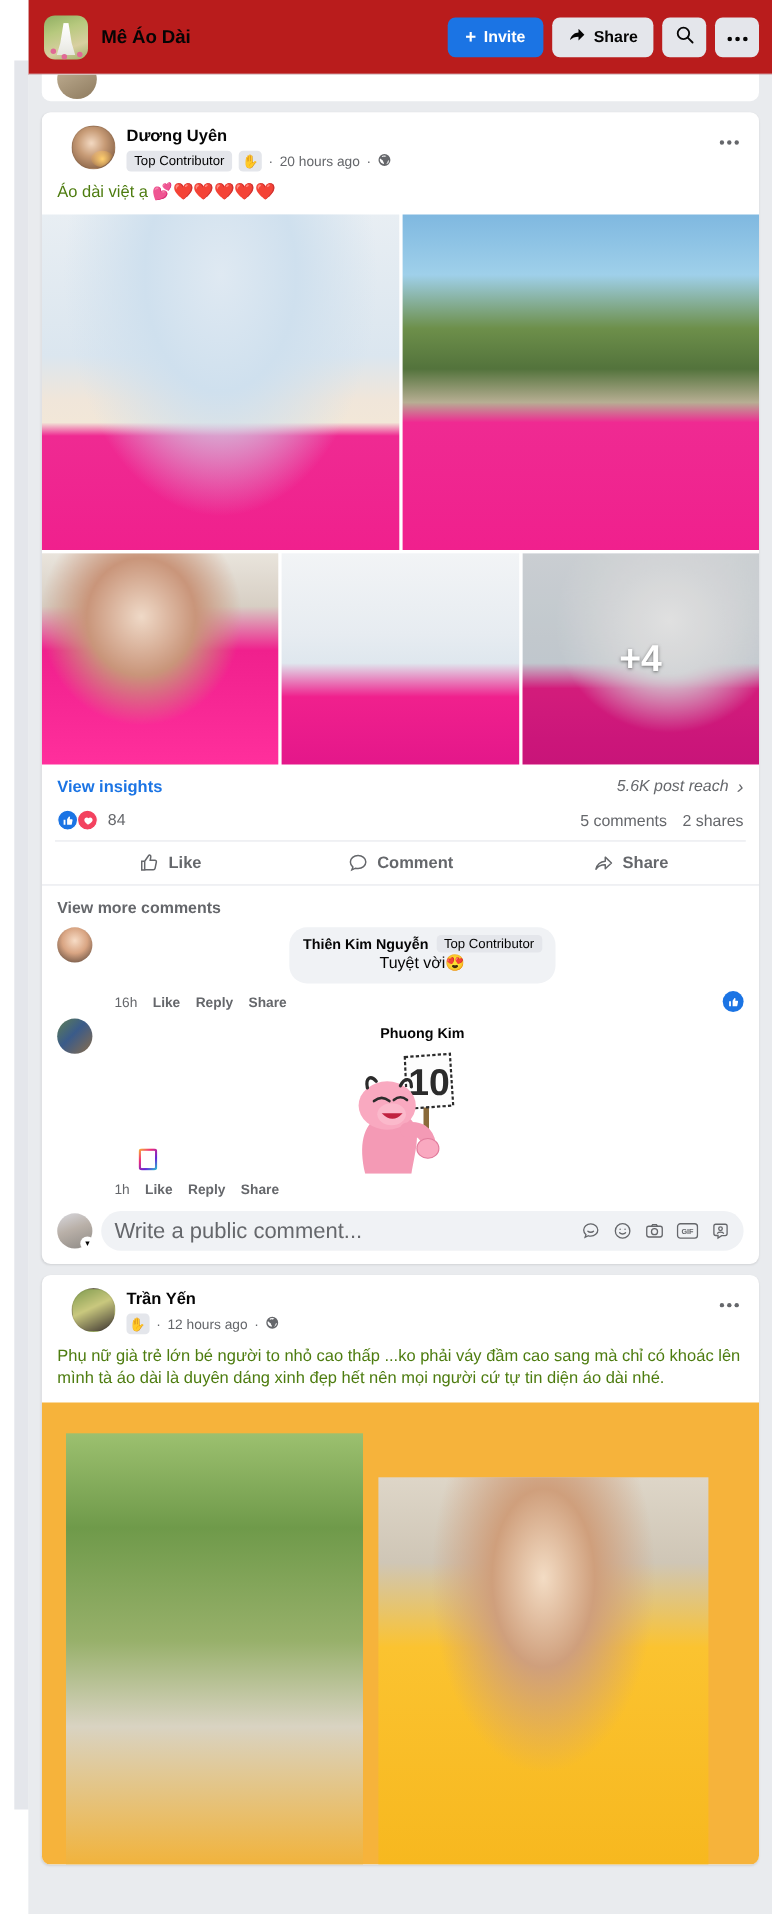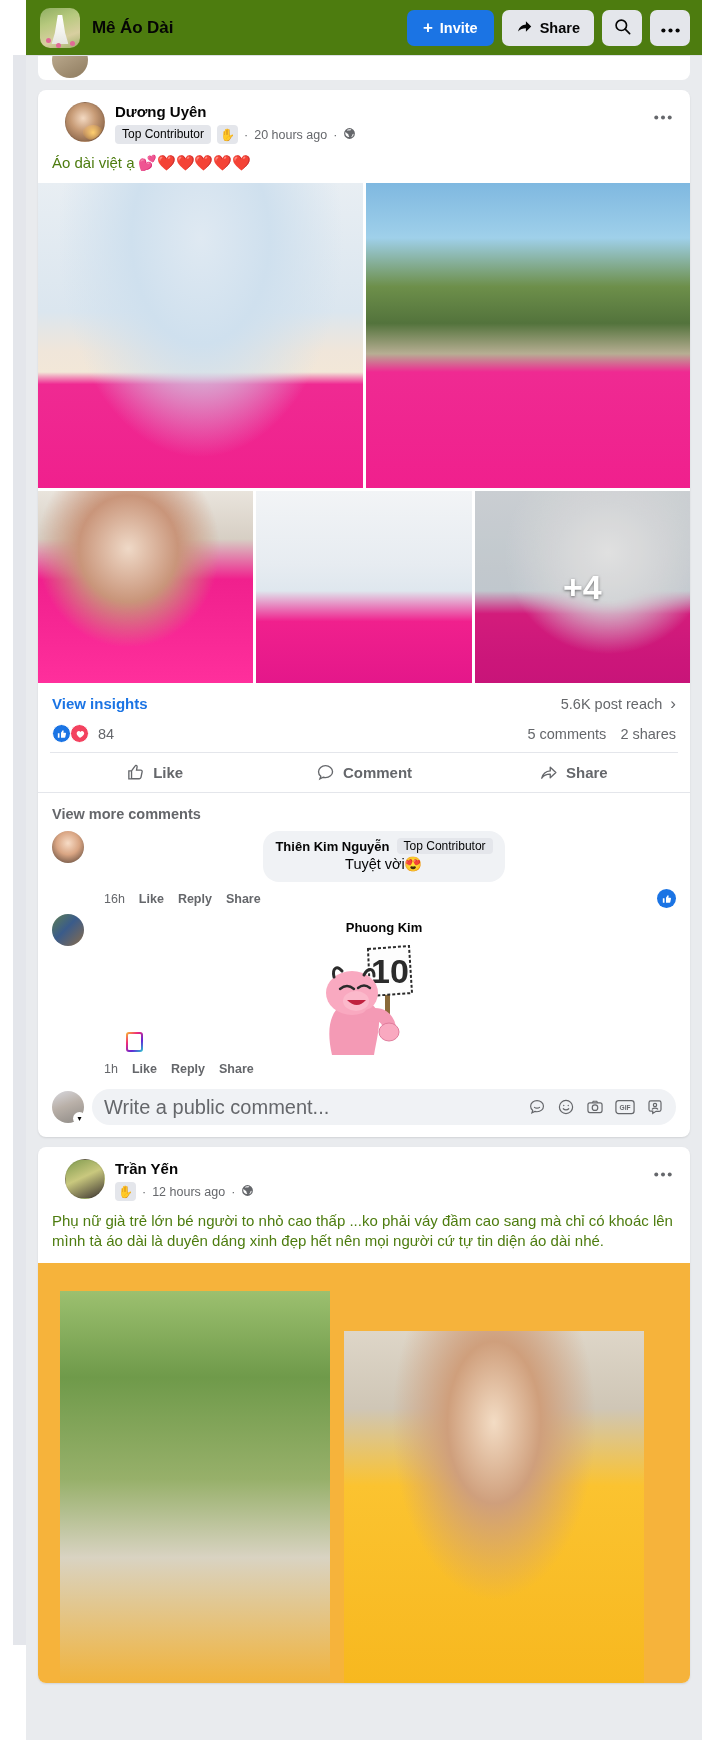--- a/index.html
+++ b/index.html
@@ -23,22 +23,22 @@
 
   
   .page-col {
     position: absolute; left: 26px; top: 0; width: 676px; height: 1740px;
     background: #e9ebee;
   }
 
   
   .topbar {
     position: relative;
-    height: 56px;
-    background: #4d7c0f;
+    height: 68px;
+    background: #b91c1c;
     display: flex;
     align-items: center;
     padding: 0 12px 0 14px;
     border-bottom: 1px solid #dcdfe3;
   }
   .grp-avatar {
     width: 40px; height: 40px; border-radius: 10px;
     flex: 0 0 auto; overflow: hidden; position: relative;
     background: linear-gradient(160deg,#8fae62 0%,#b7c97e 35%,#d8cfa0 70%,#9fb16a 100%);
   }
@@ -184,26 +184,26 @@
       radial-gradient(ellipse at 50% 26%, #f3dcc4 0%, #cf9f7c 22%, transparent 48%),
       linear-gradient(180deg,#ded6c8 0%, #cfc6b6 22%, #fbc330 44%, #f7b81f 100%);
   }
 
   
   .insights-row {
     display: flex; align-items: center; justify-content: space-between;
     padding: 12px 14px 10px 14px;
   }
   .insights-left { color: #1b74e4; font-size: 15px; font-weight: 700; cursor: pointer; }
-  .insights-right { display: flex; align-items: flex-end; gap: 8px; color: #65676b; font-size: 14.5px; }
+  .insights-right { display: flex; align-items: flex-start; gap: 8px; color: #65676b; font-size: 14.5px; font-style: italic; }
   .chev { color: #65676b; font-size: 17px; line-height: 1; }
 
   
   .react-row {
-    display: flex; align-items: center; justify-content: space-between;
+    display: flex; align-items: flex-end; justify-content: space-between;
     padding: 2px 14px 9px 14px;
   }
   .react-left { display: flex; align-items: center; gap: 6px; }
   .react-bubble {
     width: 19px; height: 19px; border-radius: 50%; display: inline-flex;
     align-items: center; justify-content: center; color: #fff; font-size: 10px;
     border: 1.5px solid #ffffff;
   }
   .rb-like { background: #1b74e4; }
   .rb-love { background: #f3425f; margin-left: -7px; }

